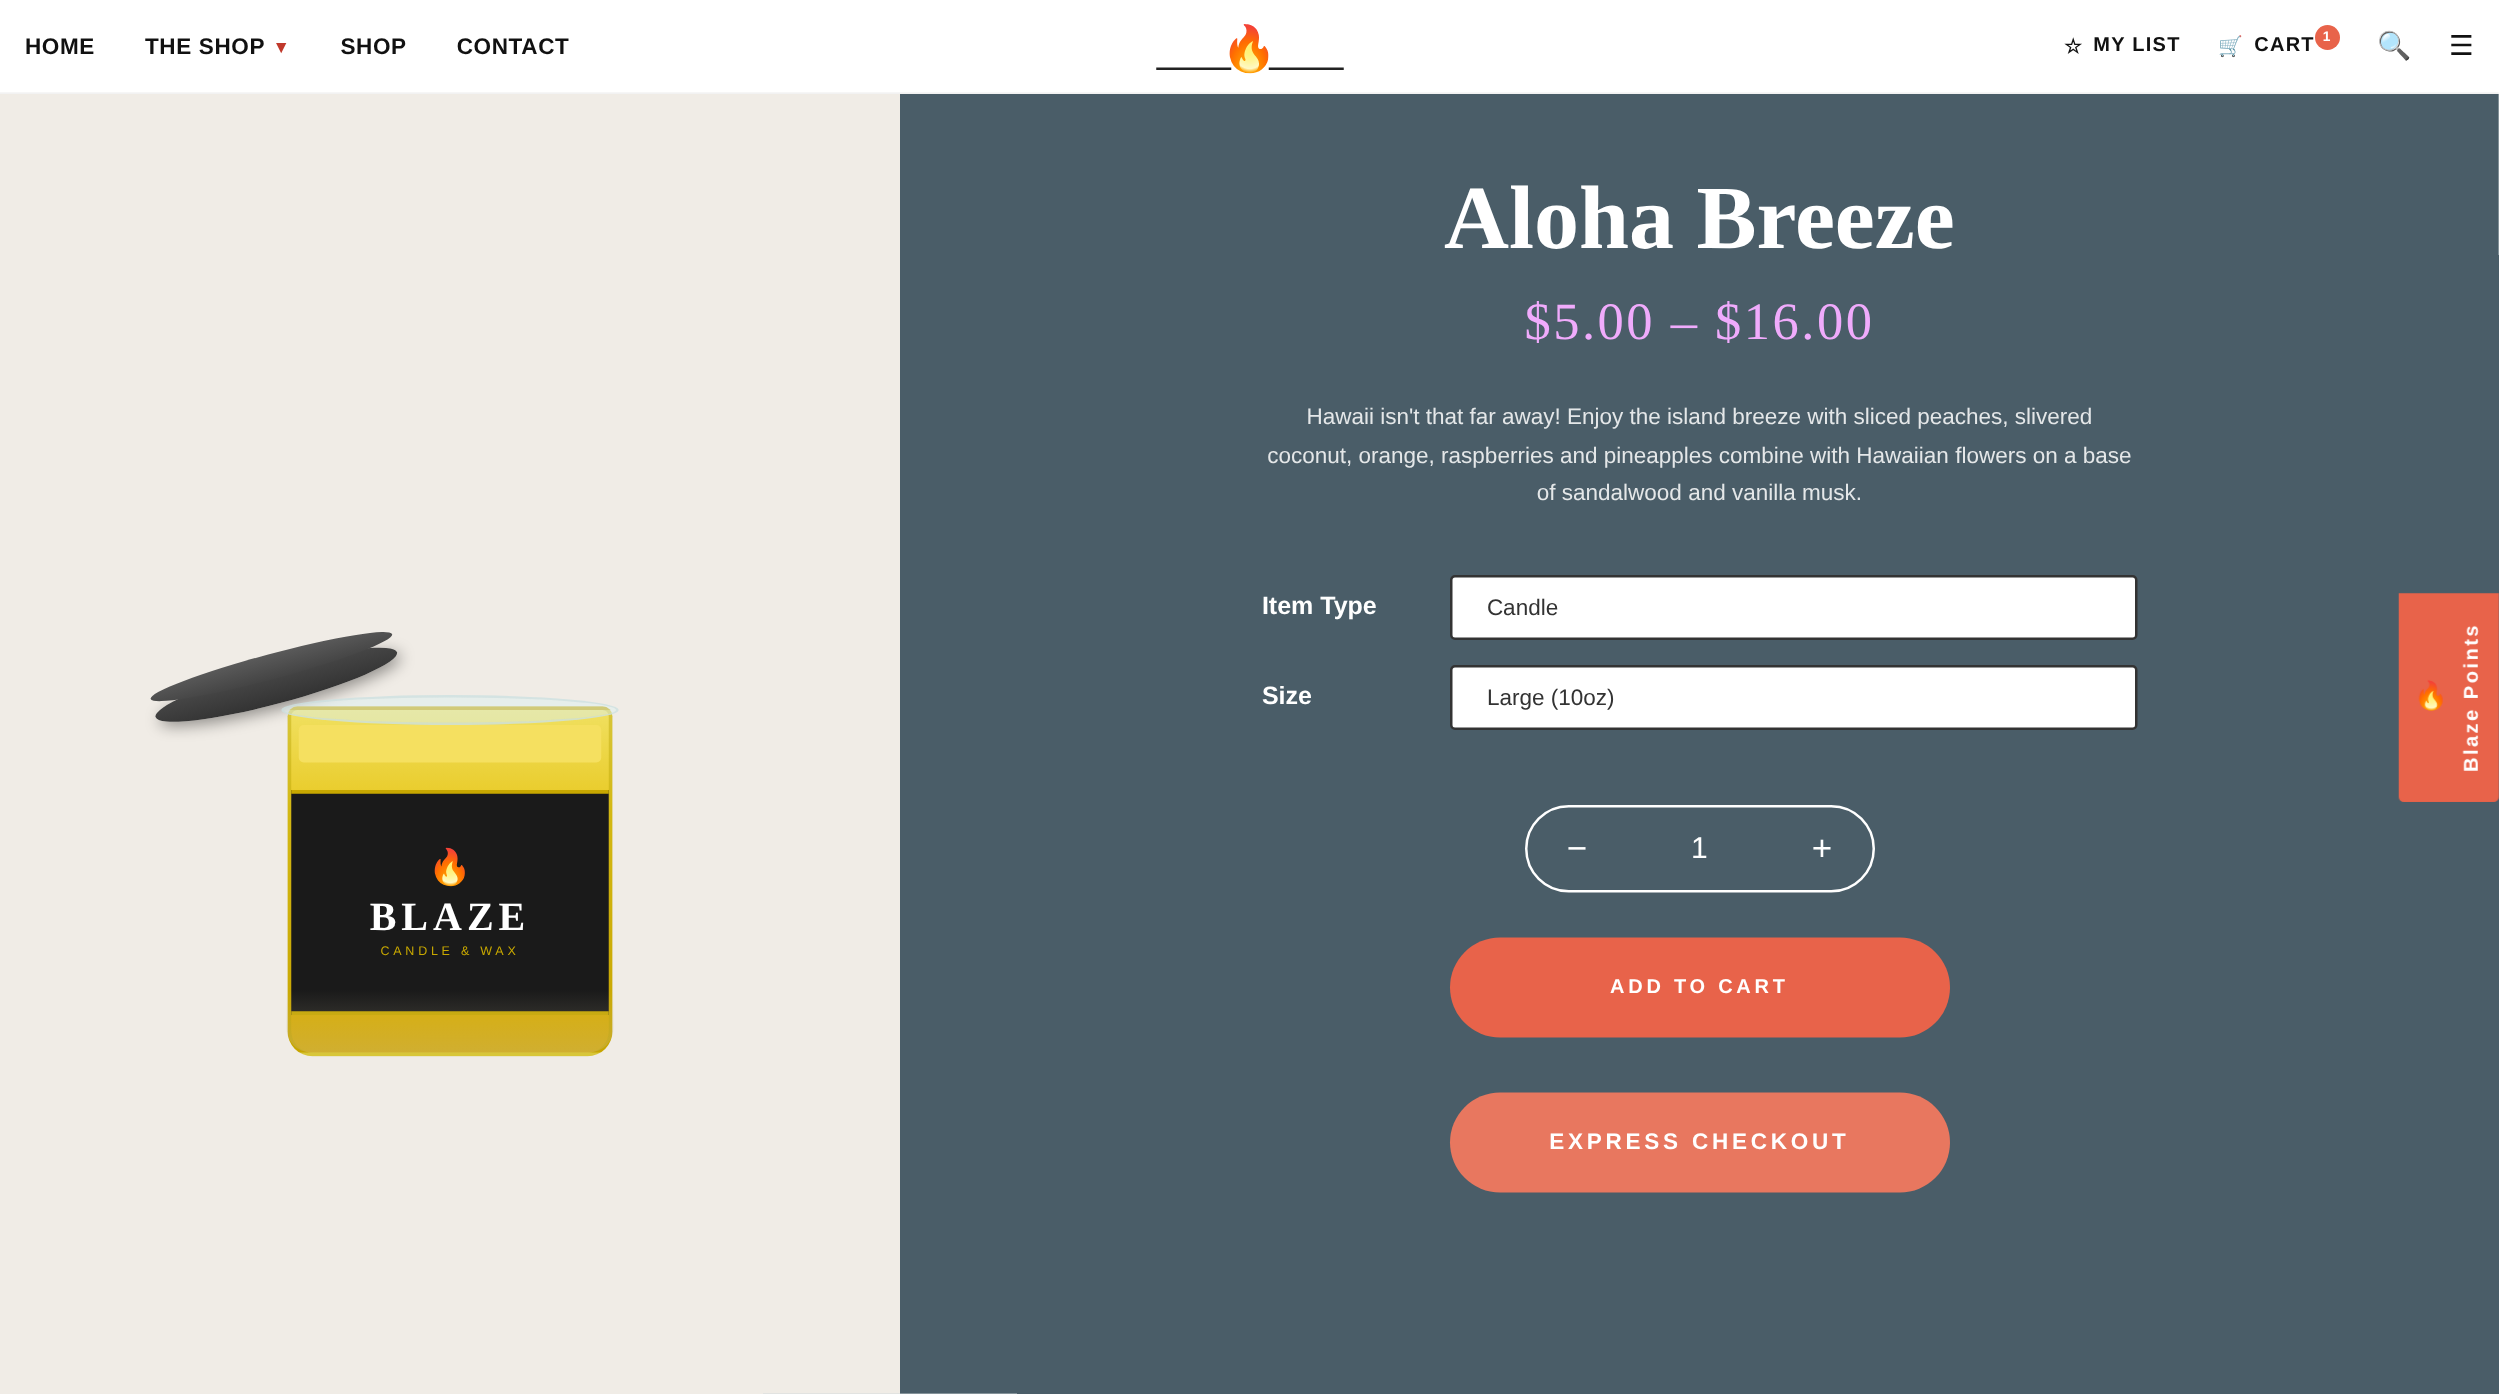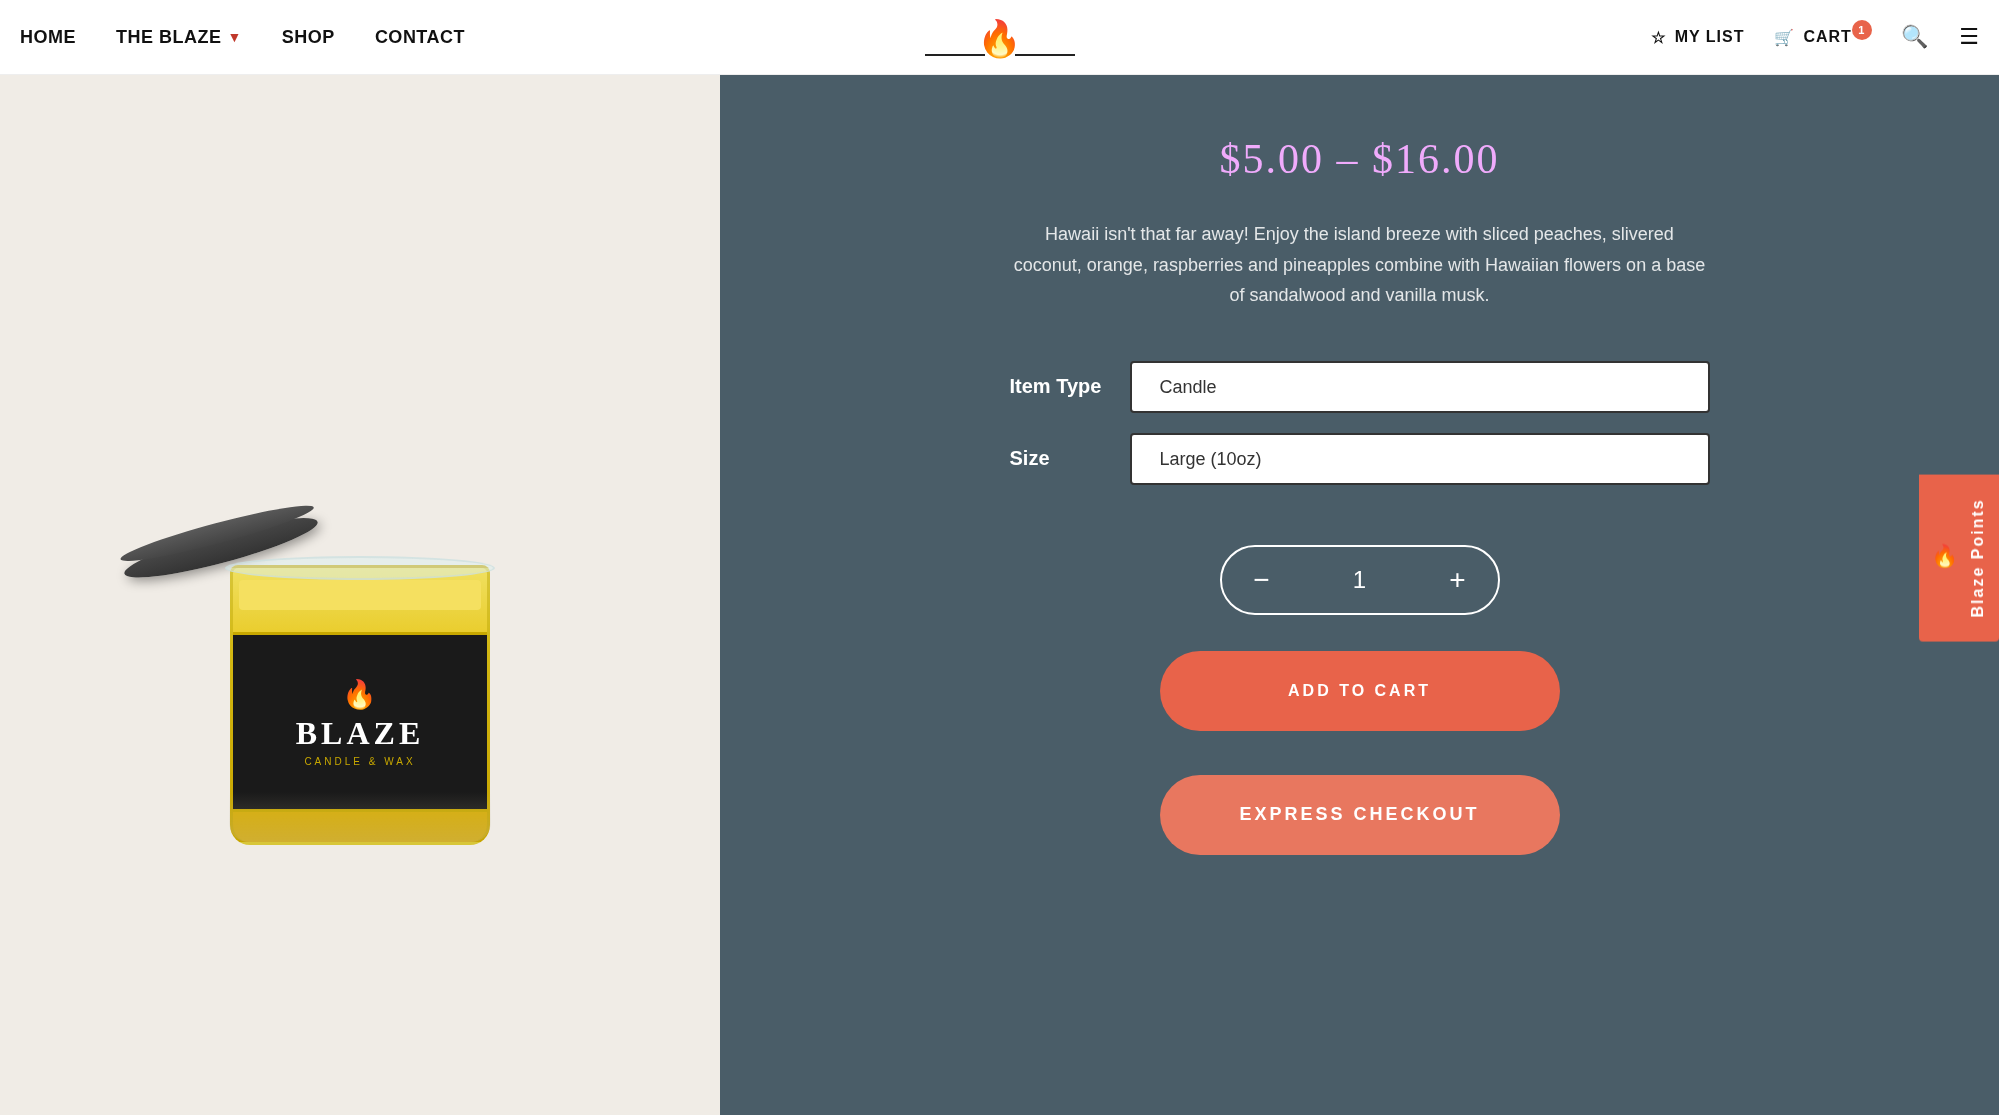--- a/index.html
+++ b/index.html
@@ -261,20 +261,21 @@
     }
     .product-options {
       width: 100%;
       max-width: 700px;
       margin-bottom: 40px;
     }
     .option-row {
       display: flex;
       align-items: center;
       margin-bottom: 20px;
+      gap: 30px;
     }
     .option-label {
       font-family: Arial, sans-serif;
       font-size: 20px;
       font-weight: 700;
       color: #fff;
       min-width: 120px;
     }
     .option-select {
       flex: 1;
@@ -383,21 +384,21 @@
       transform: rotate(180deg);
     }
   </style>
 </head>
 <body>
 
 <header>
   <nav class="nav-left">
     <span class="nav-item">HOME</span>
     <span class="nav-item with-arrow">
-      <span>THE BLAZE</span>
+      <span>THE SHOP</span>
       <span class="chevron">▼</span>
     </span>
     <span class="nav-item">SHOP</span>
     <span class="nav-item">CONTACT</span>
   </nav>
 
   <div class="logo-center">
     <span class="logo-flame">🔥</span>
     <div class="logo-lines">
       <div class="logo-line"></div>
@@ -434,20 +435,21 @@
           <span class="label-flame">🔥</span>
           <span class="label-brand">BLAZE</span>
           <span class="label-subtitle">CANDLE &amp; WAX</span>
         </div>
         <div class="candle-glass-bottom"></div>
       </div>
     </div>
   </div>
 
   <div class="product-detail-section">
+    <h1 class="product-title">Aloha Breeze</h1>
     <div class="product-price-range">$5.00 – $16.00</div>
     <p class="product-description">Hawaii isn't that far away! Enjoy the island breeze with sliced peaches, slivered coconut, orange, raspberries and pineapples combine with Hawaiian flowers on a base of sandalwood and vanilla musk.</p>
 
     <div class="product-options">
       <div class="option-row">
         <span class="option-label">Item Type</span>
         <select class="option-select">
           <option>Candle</option>
           <option>Wax Melt</option>
         </select>

